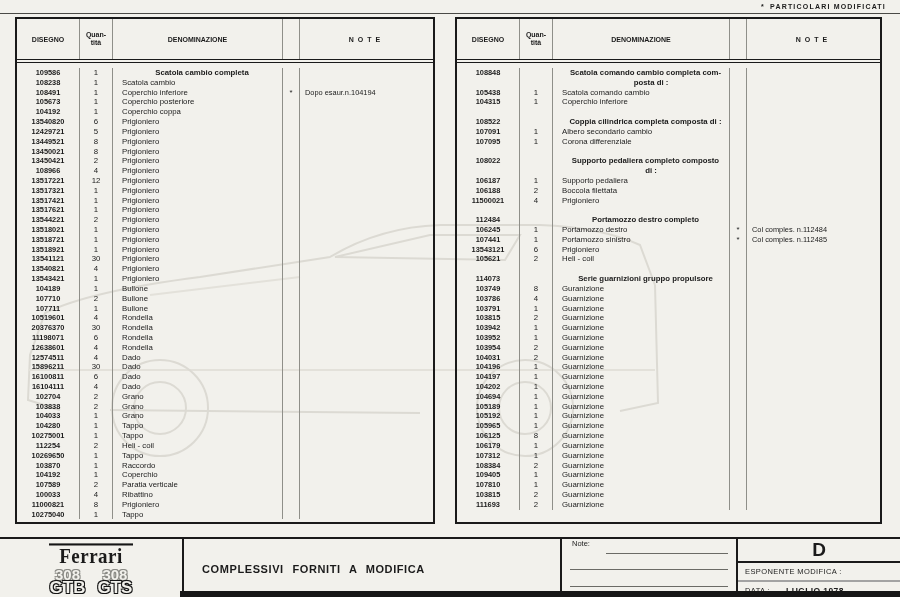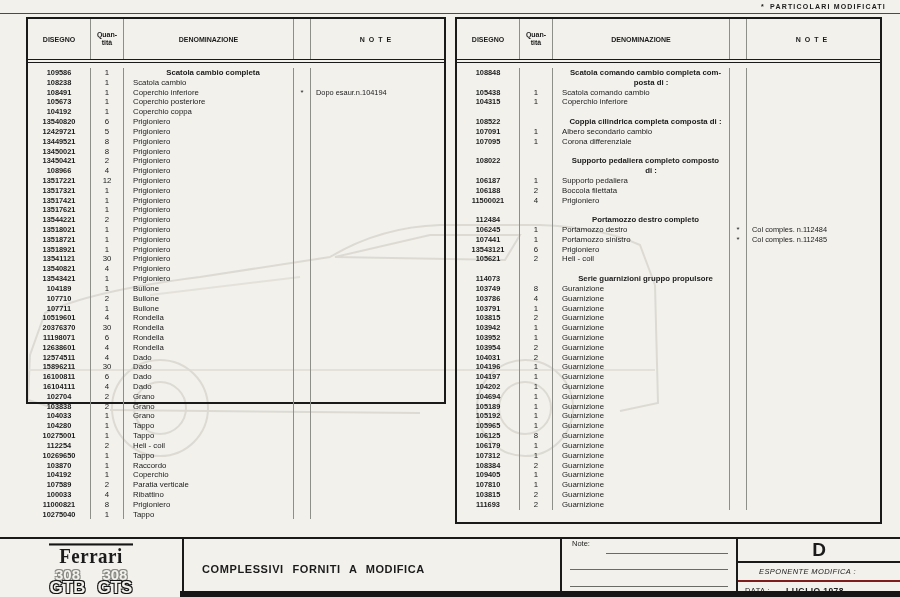--- a/index.html
+++ b/index.html
@@ -10,21 +10,21 @@
   }
   .page-rule-top{position:absolute;left:0;top:13px;width:900px;height:1px;background:#4a4a46;}
   .top-note{position:absolute;top:3px;right:14px;font-size:7px;font-weight:bold;letter-spacing:1.2px;}
   .top-note .star{margin-right:5px;}
 
   
   .watermark{position:absolute;left:0;top:165px;z-index:0;}
 
   
   .parts-table{position:absolute;top:17px;border:2px solid #1a1a1a;z-index:1;box-sizing:border-box;background:transparent;}
-  .parts-table.t-left{left:26px;width:420px;height:387px;}
+  .parts-table.t-left{left:15px;width:420px;height:507px;}
   .parts-table.t-right{left:455px;width:427px;height:507px;}
   .thead{display:grid;grid-template-columns:62px 33px 1fr 17px 134px;height:40px;border-bottom:4px double #1a1a1a;}
   .thead>div{display:flex;align-items:center;justify-content:center;text-align:center;
     font-size:7px;font-weight:bold;border-left:1px solid #8f8f89;}
   .thead>div:first-child{border-left:none;}
   .th-note{letter-spacing:4px;}
   .th-qty{line-height:8px;}
   .tbody{padding-top:5px;}
   .trow{display:grid;grid-template-columns:62px 33px 1fr 17px 134px;height:9.82px;line-height:9.82px;font-size:7.8px;}
   .cell{border-left:1px solid #8f8f89;overflow:visible;white-space:nowrap;}
@@ -58,21 +58,21 @@
   .note-sec{position:absolute;left:562px;top:0;width:174px;height:60px;}
   .note-label{position:absolute;left:10px;top:0;font-size:7.5px;}
   .note-line{position:absolute;height:1px;background:#6b6b66;}
   .nl1{left:44px;right:8px;top:14px;}
   .nl2{left:8px;right:8px;top:30px;}
   .nl3{left:8px;right:8px;top:47px;}
 
   .rev-sec{position:absolute;left:738px;top:0;width:162px;height:60px;}
   .rev-letter-row{height:22px;border-bottom:2px solid #1a1a1a;display:flex;align-items:center;justify-content:center;}
   .rev-letter{font-size:19px;font-weight:bold;line-height:20px;}
-  .esponente-row{height:17px;border-bottom:2px solid #7f1d1d;display:flex;align-items:center;padding-left:21px;font-size:7.5px;letter-spacing:.4px;font-style:italic;}
+  .esponente-row{height:17px;border-bottom:2px solid #a3a3a3;display:flex;align-items:center;padding-left:7px;font-size:7.5px;letter-spacing:.4px;}
   .data-row{height:17px;display:flex;align-items:center;padding-left:7px;font-size:7.5px;letter-spacing:.4px;}
   .data-value{font-weight:bold;font-size:8.5px;margin-left:16px;}
 
   .bottom-strip{position:absolute;left:180px;top:591px;width:720px;height:6px;background:#161616;z-index:3;}
 </style>
 </head>
 <body>
 
 <div class="page-rule-top"></div>
 

